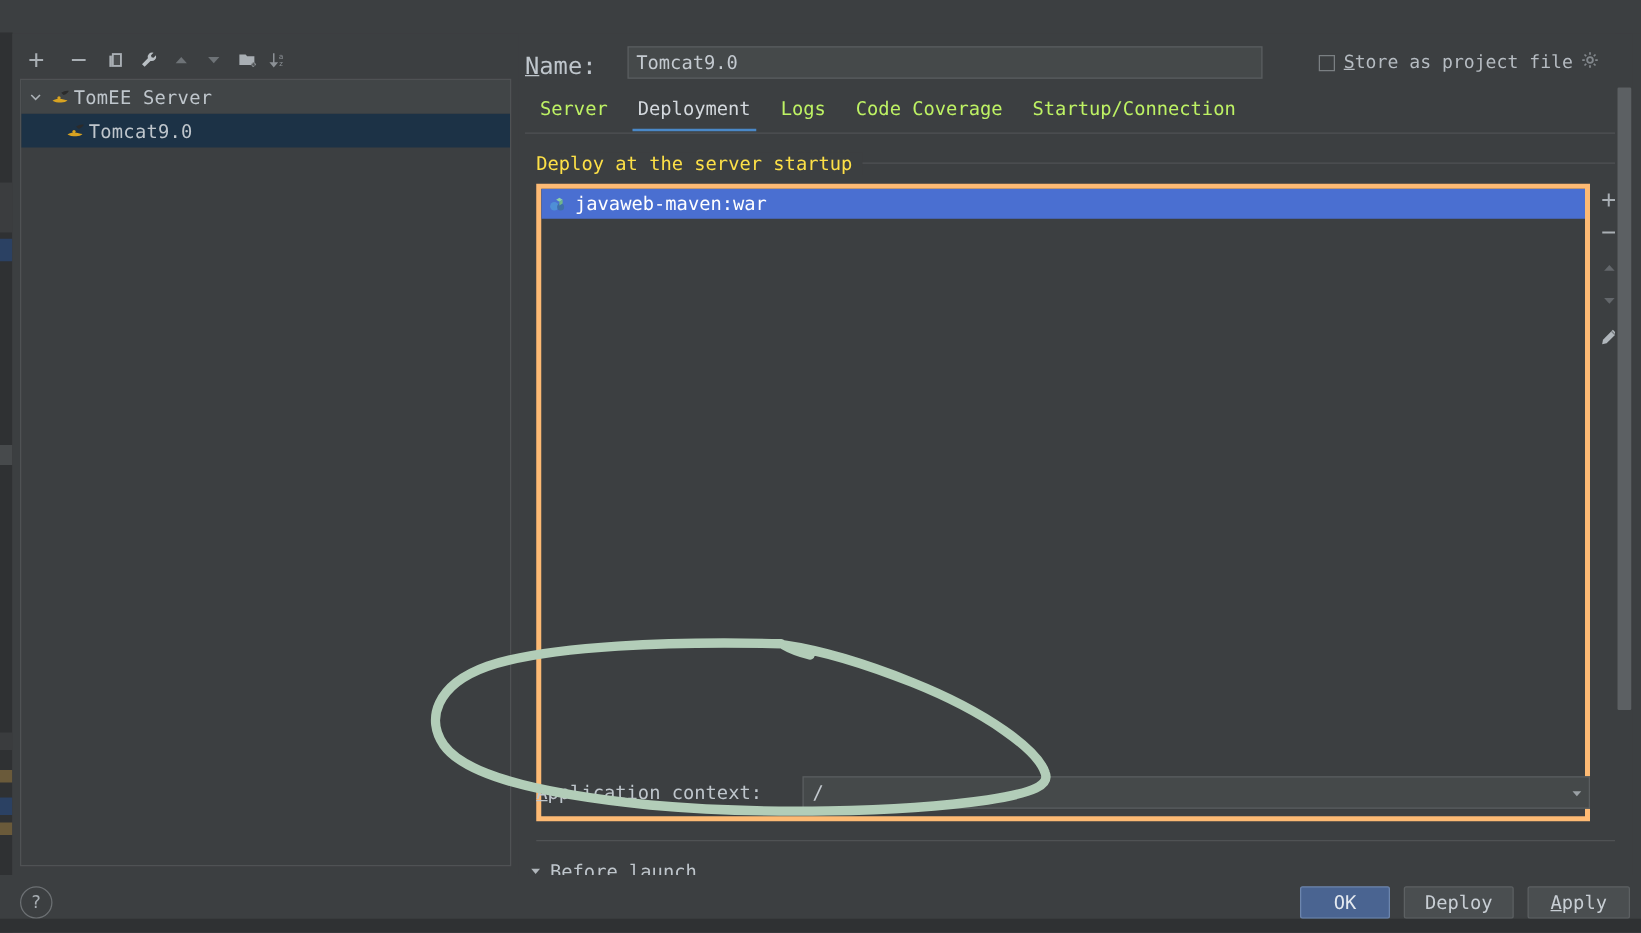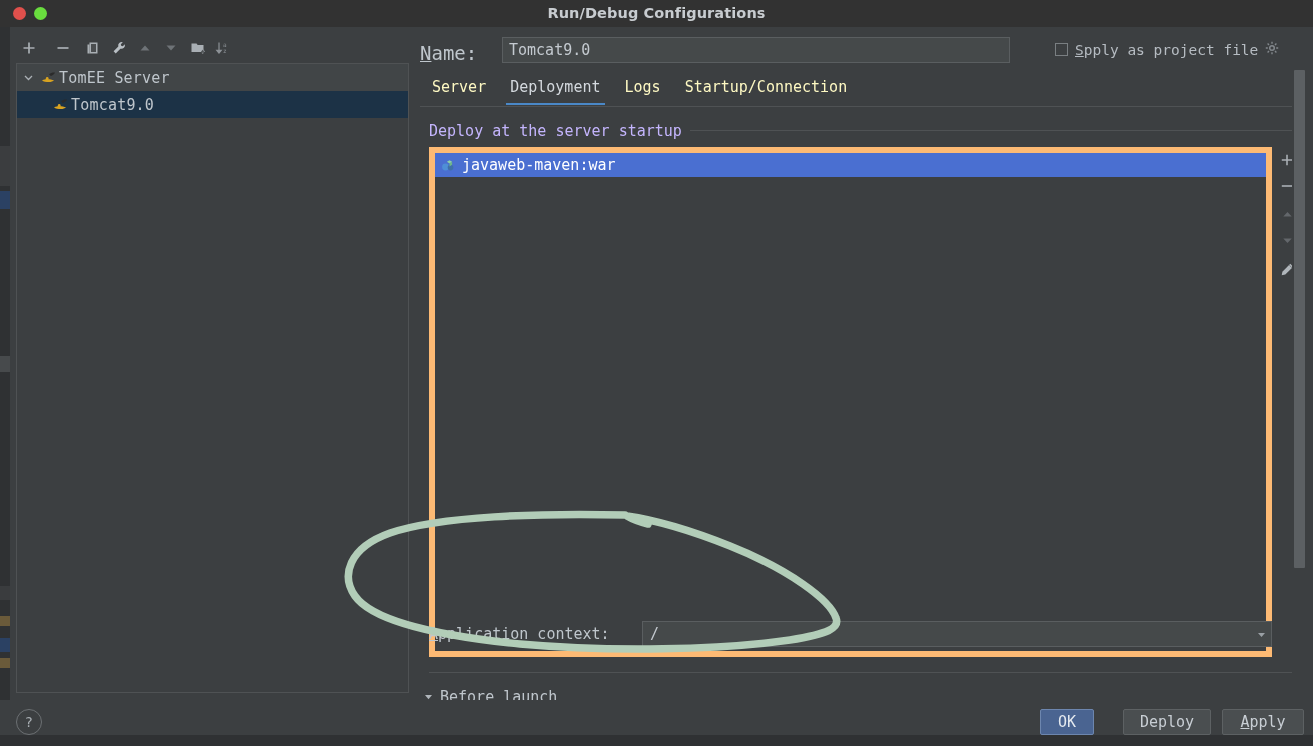--- a/index.html
+++ b/index.html
@@ -115,48 +115,48 @@
 
   
   .tabs {
     position: absolute; left: 5px; top: 47px;
     width: 880px; height: 32px;
     display: flex; align-items: flex-start;
   }
   .tab {
     position: relative;
     padding: 4px 12px 9px 12px;
-    font-size: 15px; color: #fef9c3;
+    font-size: 15px; color: #bef264;
     white-space: nowrap;
   }
   .tab.active { color: #d4d9de; }
   .tab.active::after {
     content: ""; position: absolute;
     left: 8px; right: 8px; bottom: 0; height: 2px;
     background: #4a88c7;
   }
   .tab-sep {
     position: absolute; left: 5px; top: 79px;
     width: 877px; height: 1px; background: #4f5254;
   }
 
   
   .group-title {
     position: absolute; left: 14px; top: 95px;
-    font-size: 15px; color: #c4b5fd; background: #3c3f41;
+    font-size: 15px; color: #fde047; background: #3c3f41;
     padding-right: 8px;
   }
   .group-line {
     position: absolute; left: 14px; top: 103px;
     width: 868px; height: 1px; background: #4f5254;
   }
   .deploy-box {
     position: absolute; left: 14px; top: 120px;
     width: 843px; height: 510px;
-    border: 6px solid #fdba74;
+    border: 4px solid #fdba74;
     background: #3c3f41;
     overflow: hidden;
   }
   .deploy-row {
     height: 24px; display: flex; align-items: center;
     padding-left: 6px; font-size: 15px; color: #d6dade;
   }
   .deploy-row.selected { background: #4a6fd1; color: #ffffff; }
   .deploy-row .art-icon { margin-right: 6px; display: flex; }
 
@@ -245,21 +245,21 @@
   }
   .dlg-btn {
     position: absolute; top: 9px; height: 26px;
     border: 1px solid #5d6163; background: #4a4e50;
     color: #c8ced4; font-size: 15px;
     display: flex; align-items: center; justify-content: center;
     font-family: "DejaVu Sans Mono", monospace;
     border-radius: 2px;
   }
   .dlg-btn u { text-decoration: underline; }
-  .btn-ok { left: 1040px; width: 54px; background: #4a6491; border-color: #6d86ae; color: #e4e9ef; text-align: right; }
+  .btn-ok { left: 1040px; width: 72px; background: #4a6491; border-color: #6d86ae; color: #e4e9ef; text-align: right; }
   .btn-cancel { left: 1123px; width: 88px; }
   .btn-apply  { left: 1222px; width: 82px; }
 
   
   .bottom-strip {
     position: absolute; left: 0; top: 735px;
     width: 1313px; height: 11px; background: #2f3133;
   }
 
   
@@ -277,25 +277,20 @@
   <div class="bg-strip">
     <div class="band" style="top:120px;height:40px;background:#3b3d3f;"></div>
     <div class="band" style="top:165px;height:18px;background:#2b4163;"></div>
     <div class="band" style="top:330px;height:16px;background:#474a4c;"></div>
     <div class="band" style="top:560px;height:14px;background:#3a3c3e;"></div>
     <div class="band" style="top:590px;height:10px;background:#6a5a3a;"></div>
     <div class="band" style="top:612px;height:14px;background:#2b4163;"></div>
     <div class="band" style="top:632px;height:10px;background:#6a5a3a;"></div>
   </div>
 
-  <div class="titlebar">
-    <div class="tl tl-close"></div>
-    <div class="tl tl-zoom"></div>
-    <div class="title-text">Run/Debug Configurations</div>
-  </div>
 
   <div class="body-area">
 
     <div class="left-pane">
 
       <div class="lp-toolbar">
         <div class="tb-btn" style="left:6px;">
           <svg width="16" height="16" viewBox="0 0 16 16">
               <path d="M8 2.5v11M2.5 8h11" stroke="#a9afb4" stroke-width="1.7" fill="none"></path>
             </svg>
@@ -380,33 +375,34 @@
 
     <div class="right-pane">
 
       <div class="name-label">
         <u>N</u><span>ame:</span>
       </div>
       <input class="name-input" value="Tomcat9.0" style="">
 
       <div class="store-wrap">
         <span class="cb"></span>
-        <span><u>S</u><span>pply as project file</span></span>
+        <span><u>S</u><span>tore as project file</span></span>
         <span class="gear-ic">
           <svg width="14" height="14" viewBox="0 0 14 14">
             <circle cx="7" cy="7" r="2.3" fill="none" stroke="#9aa0a5" stroke-width="1.5"></circle>
             <path d="M7 .8v2M7 11.2v2M.8 7h2M11.2 7h2M2.6 2.6l1.4 1.4M10 10l1.4 1.4M11.4 2.6L10 4M4 10l-1.4 1.4" stroke="#9aa0a5" stroke-width="1.4"></path>
           </svg>
         </span>
       </div>
 
       <div class="tabs">
         <div class="tab"><span>Server</span></div>
         <div class="tab active"><span>Deployment</span></div>
         <div class="tab"><span>Logs</span></div>
+        <div class="tab"><span>Code Coverage</span></div>
         <div class="tab"><span>Startup/Connection</span></div>
       </div>
       <div class="tab-sep"></div>
 
       <div class="group-line"></div>
       <div class="group-title">Deploy at the server startup</div>
 
       <div class="deploy-box">
         <div class="deploy-row selected">
           <span class="art-icon">

